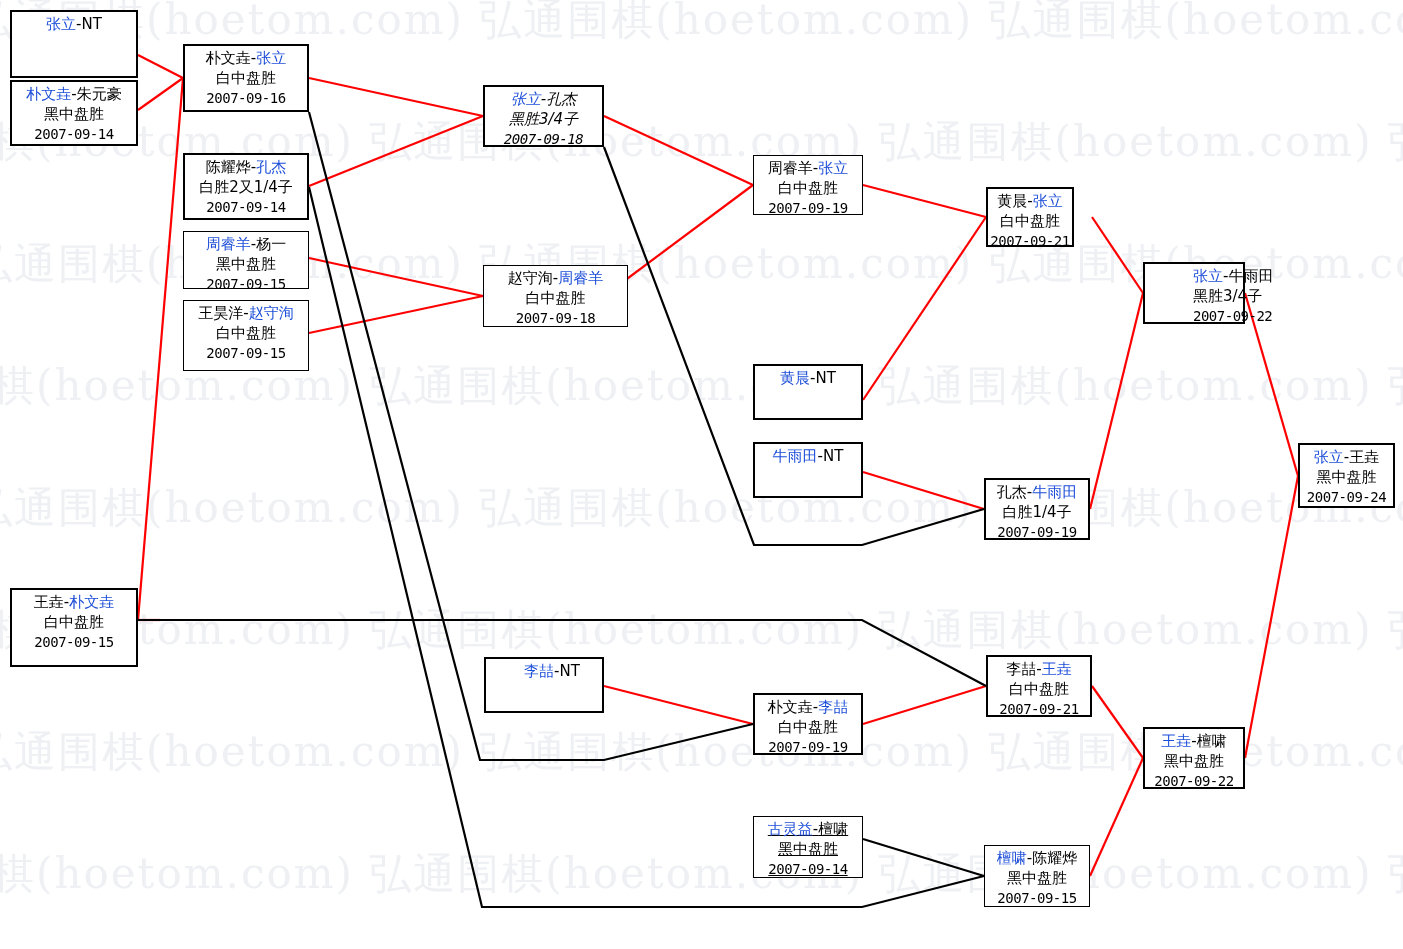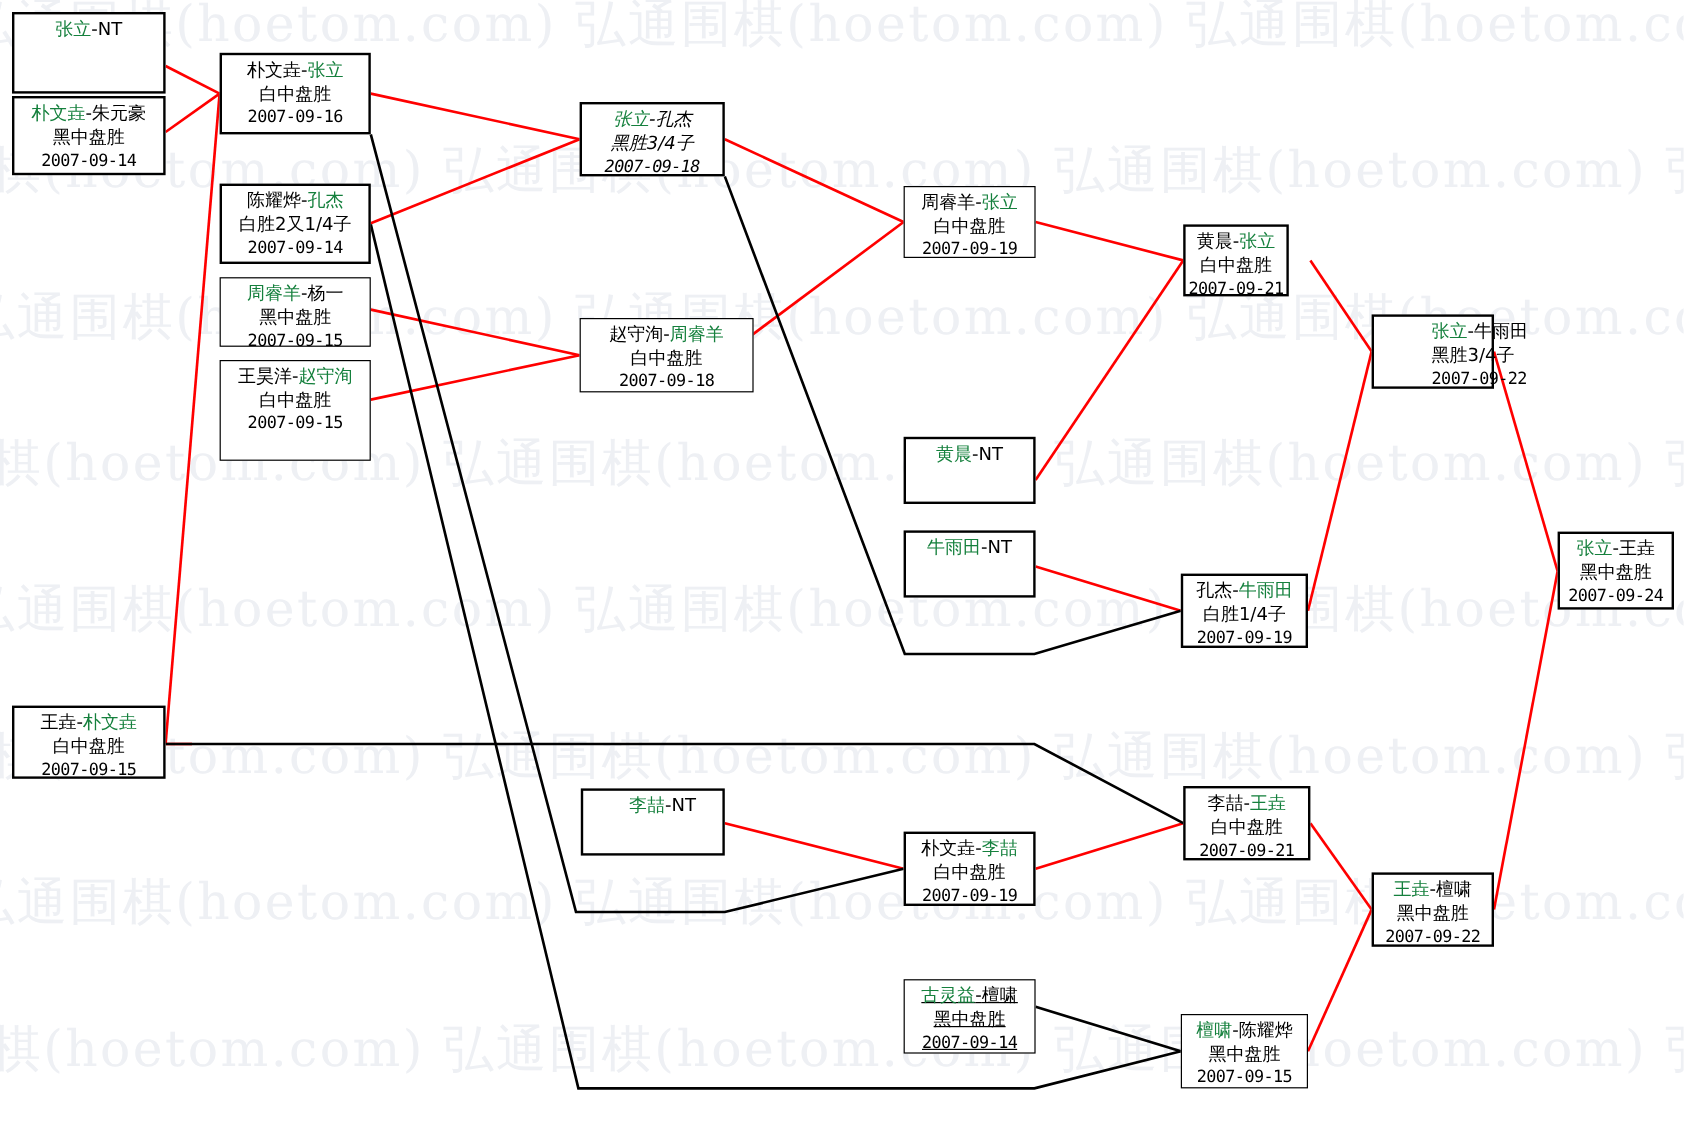--- a/index.html
+++ b/index.html
@@ -43,21 +43,21 @@
     line-height:1.32;
     color:#000000;
     font-family:"DejaVu Sans","Liberation Sans",sans-serif;
     padding-top:3px;
   }
   .node.thin{border-width:1px;}
   .node .ln{display:block;white-space:nowrap;}
   .node .players{letter-spacing:0px;}
   .node .result{}
   .node .date{font-family:"DejaVu Sans Mono","Liberation Mono",monospace;font-size:14px;letter-spacing:-0.5px;}
-  .red{color:#15803d;}
+  .red{color:#1d4ed8;}
   .blk{color:#000000;}
 </style>
 </head>
 <body>
 
 <div id="stage">
 
   <div id="watermark">
       <div class="wm-row" style="top: -8px; left: -30px; color: rgb(238, 240, 244);">弘通围棋(hoetom.com)  弘通围棋(hoetom.com)  弘通围棋(hoetom.com)  弘通围棋(hoetom.com)  弘通围棋(hoetom.com)  弘通围棋(hoetom.com)  </div>
       <div class="wm-row" style="top: 114px; left: -140px; color: rgb(238, 240, 244);">弘通围棋(hoetom.com)  弘通围棋(hoetom.com)  弘通围棋(hoetom.com)  弘通围棋(hoetom.com)  弘通围棋(hoetom.com)  弘通围棋(hoetom.com)  </div>
@@ -115,21 +115,21 @@
       <div class="node" style="left: 183px; top: 153px; width: 126px; height: 67px;">
         <span class="ln players"><span class="blk">陈耀烨</span><span class="blk">-</span><span class="red">孔杰</span></span>
         <span class="ln result">白胜2又1/4子</span>
         <span class="ln date">2007-09-14</span>
       </div>
       <div class="node thin" style="left: 183px; top: 231px; width: 126px; height: 58px;">
         <span class="ln players"><span class="red">周睿羊</span><span class="blk">-</span><span class="blk">杨一</span></span>
         <span class="ln result">黑中盘胜</span>
         <span class="ln date">2007-09-15</span>
       </div>
-      <div class="node thin" style="left: 183px; top: 300px; width: 126px; height: 84px;">
+      <div class="node thin" style="left: 183px; top: 300px; width: 126px; height: 71px;">
         <span class="ln players"><span class="blk">王昊洋</span><span class="blk">-</span><span class="red">赵守洵</span></span>
         <span class="ln result">白中盘胜</span>
         <span class="ln date">2007-09-15</span>
       </div>
       <div class="node" style="left: 483px; top: 85px; width: 121px; height: 62px; font-style: italic;">
         <span class="ln players"><span class="red">张立</span><span class="blk">-</span><span class="blk">孔杰</span></span>
         <span class="ln result">黑胜3/4子</span>
         <span class="ln date">2007-09-18</span>
       </div>
       <div class="node thin" style="left: 483px; top: 265px; width: 145px; height: 62px;">
@@ -161,21 +161,21 @@
       <div class="node" style="left: 984px; top: 478px; width: 106px; height: 62px;">
         <span class="ln players"><span class="blk">孔杰</span><span class="blk">-</span><span class="red">牛雨田</span></span>
         <span class="ln result">白胜1/4子</span>
         <span class="ln date">2007-09-19</span>
       </div>
       <div class="node" style="left: 1298px; top: 443px; width: 97px; height: 65px;">
         <span class="ln players"><span class="red">张立</span><span class="blk">-</span><span class="blk">王垚</span></span>
         <span class="ln result">黑中盘胜</span>
         <span class="ln date">2007-09-24</span>
       </div>
-      <div class="node" style="left: 10px; top: 588px; width: 128px; height: 61px;">
+      <div class="node" style="left: 10px; top: 588px; width: 128px; height: 79px;">
         <span class="ln players"><span class="blk">王垚</span><span class="blk">-</span><span class="red">朴文垚</span></span>
         <span class="ln result">白中盘胜</span>
         <span class="ln date">2007-09-15</span>
       </div>
       <div class="node" style="left: 484px; top: 657px; width: 120px; height: 56px; padding-left: 16px;">
         <span class="ln players"><span class="red">李喆</span><span class="blk">-</span><span class="blk">NT</span></span>
       </div>
       <div class="node" style="left: 753px; top: 693px; width: 110px; height: 62px;">
         <span class="ln players"><span class="blk">朴文垚</span><span class="blk">-</span><span class="red">李喆</span></span>
         <span class="ln result">白中盘胜</span>

